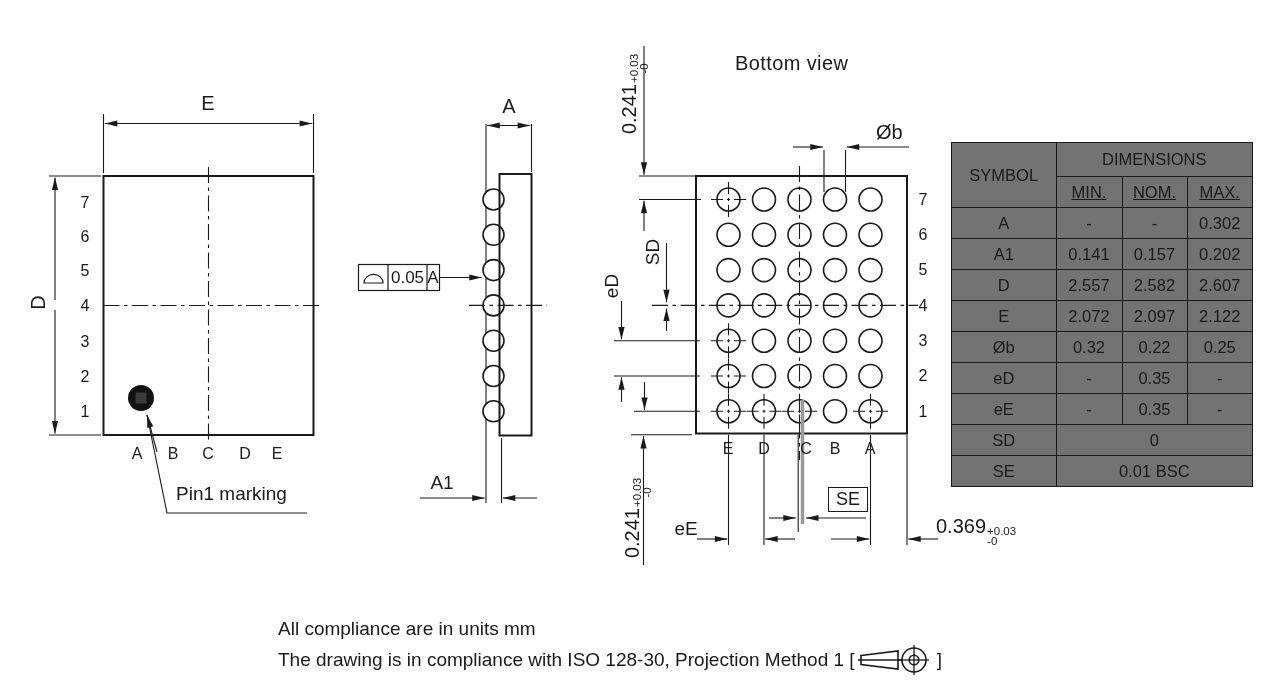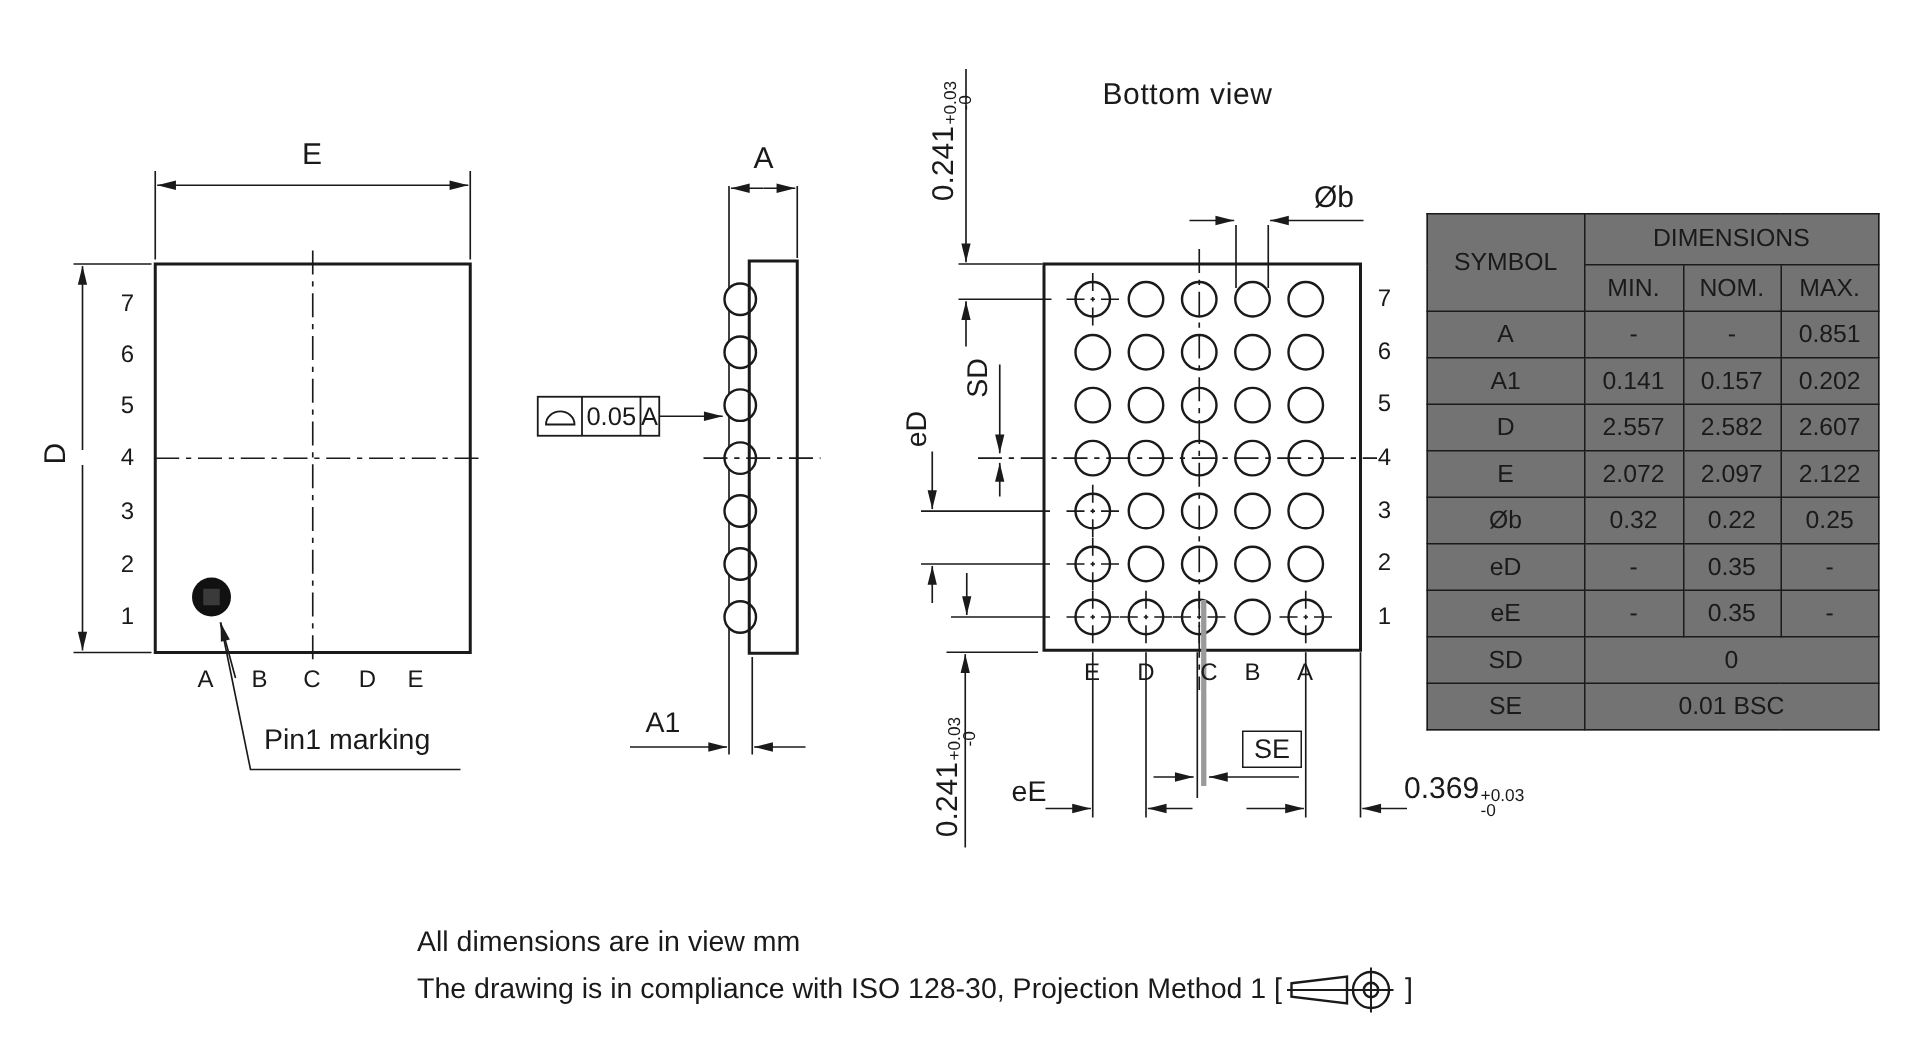--- a/index.html
+++ b/index.html
@@ -14,21 +14,21 @@
   .rot{transform:rotate(-90deg);}
   .tolstack{display:inline-flex;flex-direction:column;font-size:11.5px;line-height:10px;
             vertical-align:-2px;margin-left:1px;}
   .dimval{font-size:20px;}
   .sebox{position:absolute;border:1.5px solid #1a1a1a;text-align:center;font-size:18px;background:#fff;}
   table.dims{position:absolute;left:951px;top:142px;width:301px;border-collapse:collapse;
              table-layout:fixed;background:#737373;}
   table.dims td{border:1.5px solid #1a1a1a;text-align:center;vertical-align:middle;
                 padding:0;font-size:16.5px;height:30px;}
   td.hdr{font-size:19px;}
-  td.sub{font-size:17px;}
+  td.sub{font-size:17px;text-decoration:underline;}
   .noteline{position:absolute;font-size:19px;display:flex;align-items:center;}
 </style>
 </head>
 <body>
 
 <div id="canvas">
 
   <svg class="layer" width="1280" height="698" viewBox="0 0 1280 698">
     <defs>
       <marker id="ar" markerUnits="userSpaceOnUse" markerWidth="14" markerHeight="8" refX="13" refY="4" orient="auto">
@@ -264,21 +264,21 @@
     </tr>
     <tr>
       <td class="sub">MIN.</td>
       <td class="sub">NOM.</td>
       <td class="sub">MAX.</td>
     </tr>
     <tr>
       <td>A</td>
       <td>-</td>
       <td>-</td>
-      <td>0.851</td>
+      <td>0.302</td>
     </tr>
     <tr>
       <td>A1</td>
       <td>0.141</td>
       <td>0.157</td>
       <td>0.202</td>
     </tr>
     <tr>
       <td>D</td>
       <td>2.557</td>
@@ -314,21 +314,21 @@
       <td colspan="3">0</td>
     </tr>
     <tr>
       <td>SE</td>
       <td colspan="3">0.01 BSC</td>
     </tr>
   </tbody>
     </table>
 
   <div class="t noteline" style="left:278px;top:618px;">
-    <span>All dimensions are in view mm</span>
+    <span>All compliance are in units mm</span>
   </div>
   <div class="t noteline" style="left:278px;top:643px;">
     <span>The drawing is in compliance with ISO 128-30, Projection Method 1 [</span>
     <svg width="76" height="34" viewBox="0 0 76 34" style="margin:0 3px;">
       <g stroke="#1a1a1a" fill="none">
         <line x1="0" y1="17" x2="44" y2="17" stroke-width="1.3"></line>
         <path d="M3 12.5 L40 8 L40 26 L3 21.5 Z" stroke-width="1.6"></path>
         <line x1="41" y1="17" x2="71" y2="17" stroke-width="1.3"></line>
         <line x1="56" y1="2" x2="56" y2="32" stroke-width="1.3"></line>
         <circle cx="56" cy="17" r="12" stroke-width="1.6"></circle>

